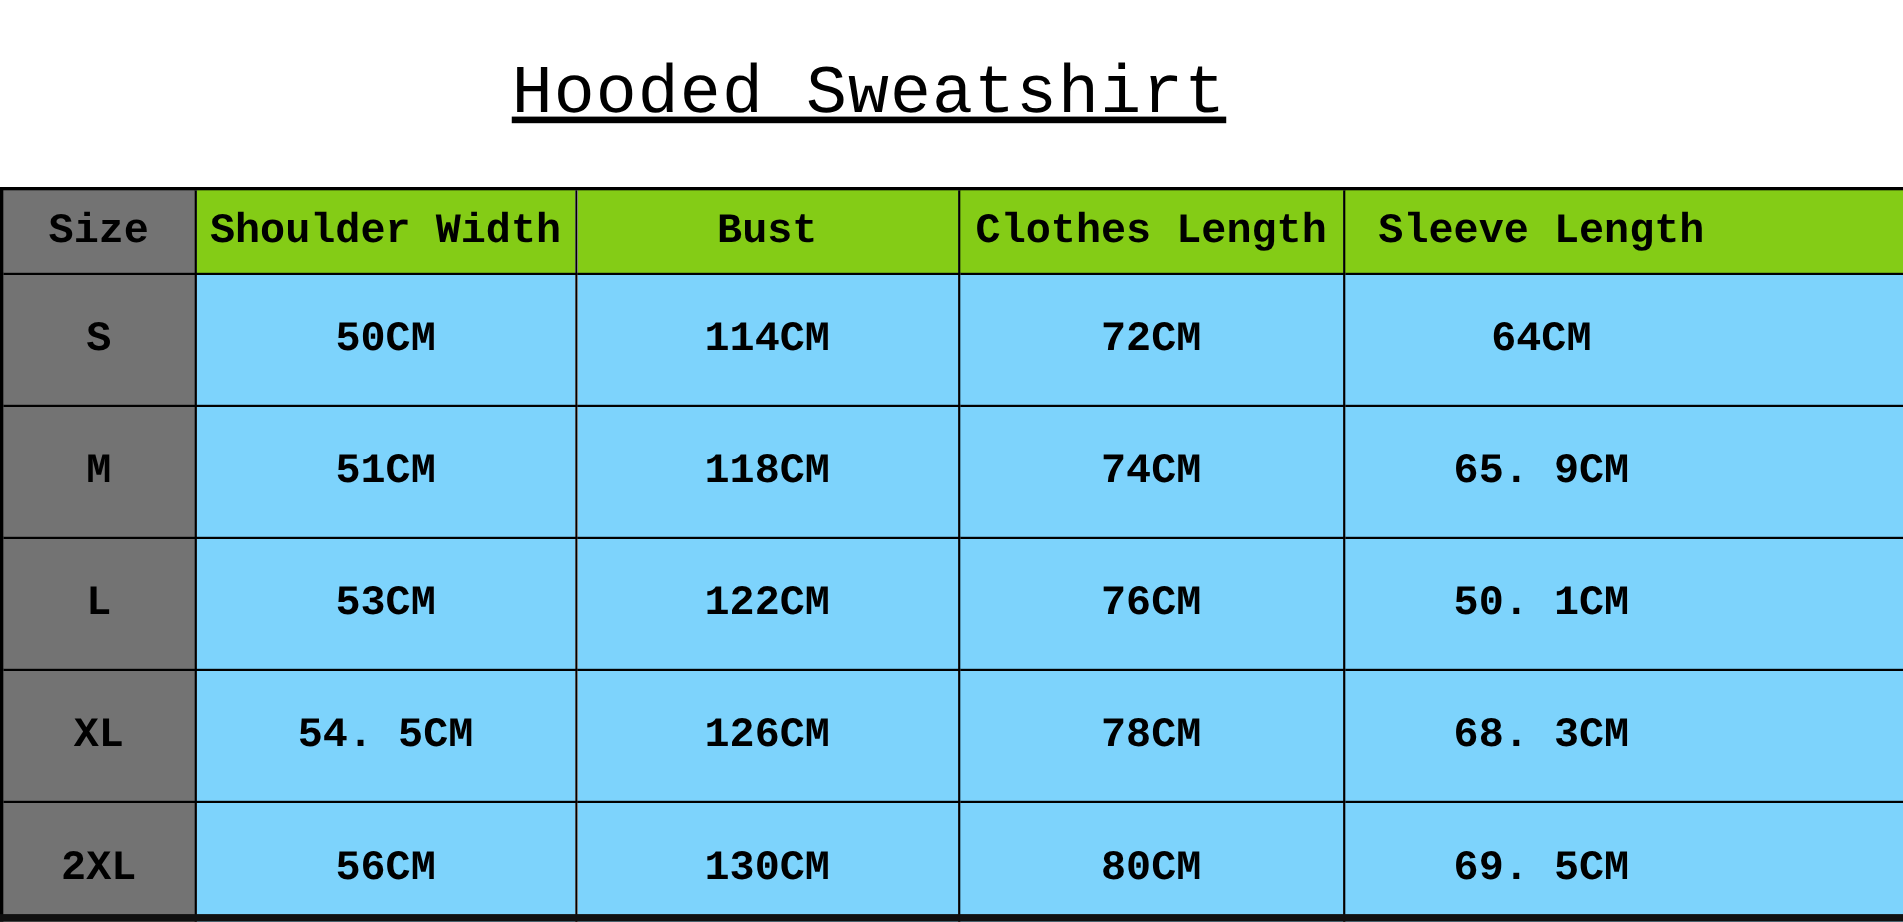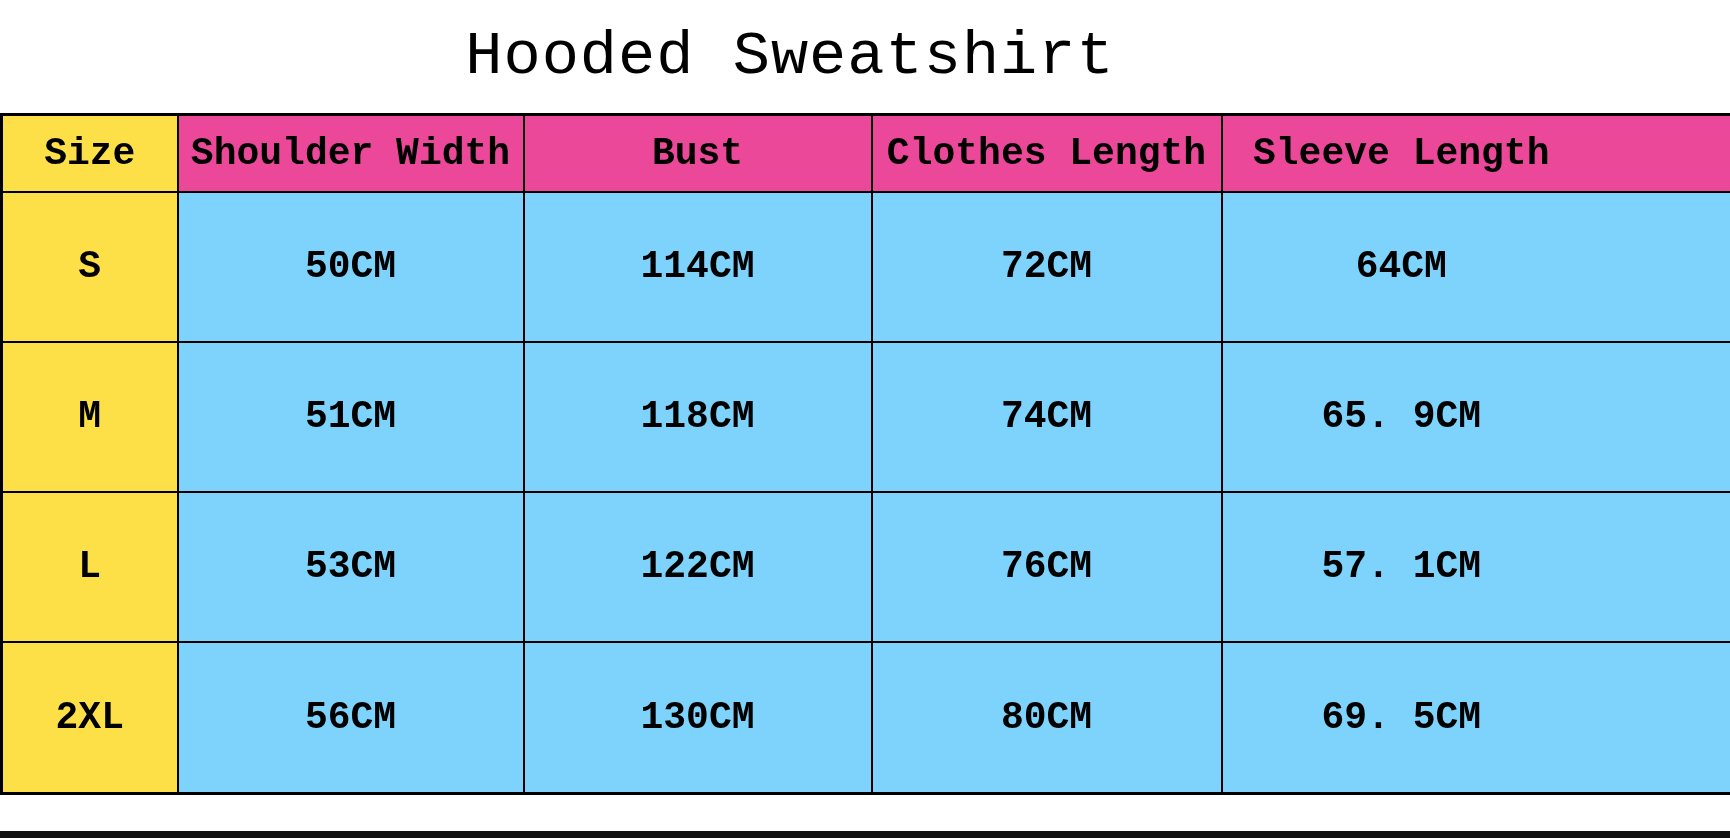--- a/index.html
+++ b/index.html
@@ -7,25 +7,26 @@
     padding: 0;
     width: 1730px;
     height: 838px;
     background: #ffffff;
     overflow: hidden;
     position: relative;
     font-family: "Liberation Mono", "DejaVu Sans Mono", monospace;
     color: #000000;
   }
   .title-bar {
-    height: 113px;
+    height: 170px;
     margin-right: 150px;      
     display: flex;
     align-items: center;
     justify-content: center;
+    text-decoration: underline;
   }
   .title-bar h1 {
     margin: 0;
     font-size: 62px;
     font-weight: normal;
     letter-spacing: 1px;
     white-space: pre;
   }
   table.size-chart {
     width: 1730px;
@@ -38,22 +39,22 @@
     border: 2px solid #000000;
     text-align: center;
     vertical-align: middle;
     font-size: 38px;
     font-weight: bold;
     padding: 0;
     white-space: pre;
     overflow: hidden;
   }
   tr.header-row { height: 77px; }
-  th.size-col, td.size-col { background: #fde047; }
-  th.data-col { background: #ec4899; font-weight: bold; margin-left: 24px; }
+  th.size-col, td.size-col { background: #737373; }
+  th.data-col { background: #84cc16; font-weight: bold; margin-left: 24px; }
   td.data-col { background: #7dd3fc; }
   .col-last { padding-right: 150px; }   
   
   tr.row-4xl td.size-col {
     border-left: 3px solid #2e9e2e;
     border-top: 3px solid #2e9e2e;
     border-bottom: 3px solid #2e9e2e;
   }
   .bottom-bar {
     position: absolute;
@@ -99,21 +100,28 @@
     <td class="data-col">51CM</td>
     <td class="data-col">118CM</td>
     <td class="data-col">74CM</td>
     <td class="data-col col-last">65. 9CM</td>
   </tr>
   <tr>
     <td class="size-col">L</td>
     <td class="data-col">53CM</td>
     <td class="data-col">122CM</td>
     <td class="data-col">76CM</td>
-    <td class="data-col col-last">57. 1CM</td>
+    <td class="data-col col-last">50. 1CM</td>
+  </tr>
+  <tr>
+    <td class="size-col">XL</td>
+    <td class="data-col">54. 5CM</td>
+    <td class="data-col">126CM</td>
+    <td class="data-col">78CM</td>
+    <td class="data-col col-last">68. 3CM</td>
   </tr>
   <tr>
     <td class="size-col">2XL</td>
     <td class="data-col">56CM</td>
     <td class="data-col">130CM</td>
     <td class="data-col">80CM</td>
     <td class="data-col col-last">69. 5CM</td>
   </tr>
   </tbody>
 </table>

